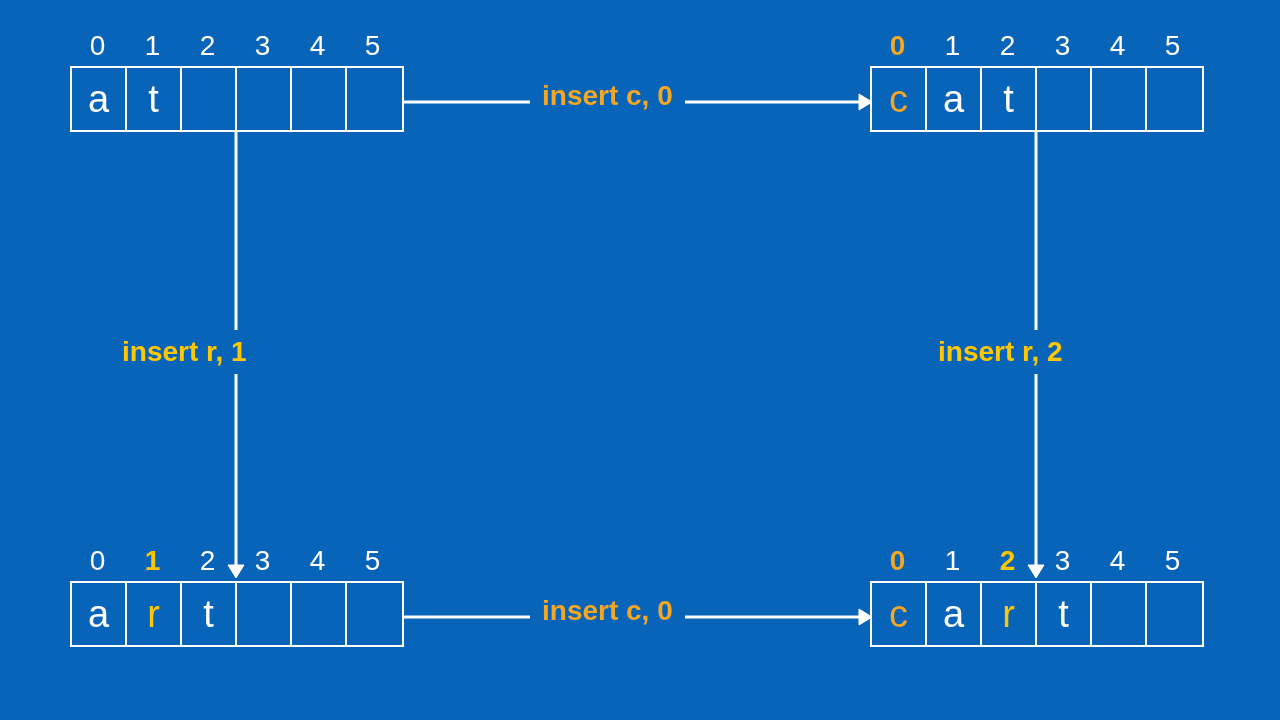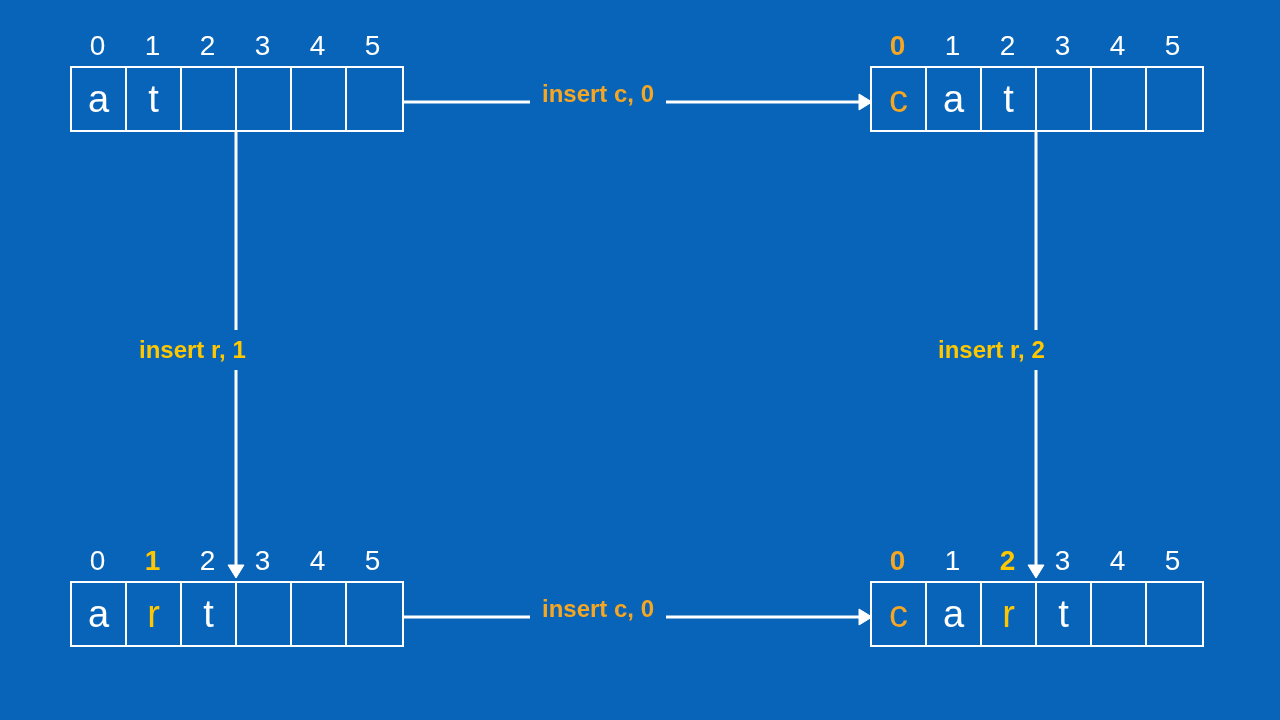--- a/index.html
+++ b/index.html
@@ -42,21 +42,21 @@
     color: #fff;
     font-weight: 400;
   }
   .cell:last-child { border-right: none; }
   .cells .cell:nth-last-child(1),
   .cells .cell:nth-last-child(2) {}
   .cell.orange { color: #f5a623; }
   .cell.yellow { color: #ffc700; }
   .op-label {
     position: absolute;
-    font-size: 24px;
+    font-size: 28px;
     font-weight: 700;
     white-space: nowrap;
   }
   .op-orange { color: #f5a623; }
   .op-yellow { color: #ffc700; }
   .arrow {
     position: absolute;
     stroke: #fff;
     fill: #fff;
   }
@@ -149,19 +149,19 @@
 <svg class="arrow" style="left:404px; top:605px;" width="468" height="24">
   <line x1="0" y1="12" x2="455" y2="12" stroke-width="3"></line>
   <polygon points="455,4 468,12 455,20"></polygon>
 </svg>
 <div class="op-label op-orange" style="left:530px; top:595px; background:#0764b9; padding:0 12px;">insert c, 0</div>
 
 <svg class="arrow" style="left:224px; top:130px;" width="24" height="448">
   <line x1="12" y1="0" x2="12" y2="435" stroke-width="3"></line>
   <polygon points="4,435 12,448 20,435"></polygon>
 </svg>
-<div class="op-label op-yellow" style="left:139px; top:330px; background:#0764b9; padding:6px 0;">insert r, 1</div>
+<div class="op-label op-yellow" style="left:122px; top:330px; background:#0764b9; padding:6px 0;">insert r, 1</div>
 
 <svg class="arrow" style="left:1024px; top:130px;" width="24" height="448">
   <line x1="12" y1="0" x2="12" y2="435" stroke-width="3"></line>
   <polygon points="4,435 12,448 20,435"></polygon>
 </svg>
 <div class="op-label op-yellow" style="left:938px; top:330px; background:#0764b9; padding:6px 0;text-align:center;">insert r, 2</div>
 
 </body></html>

